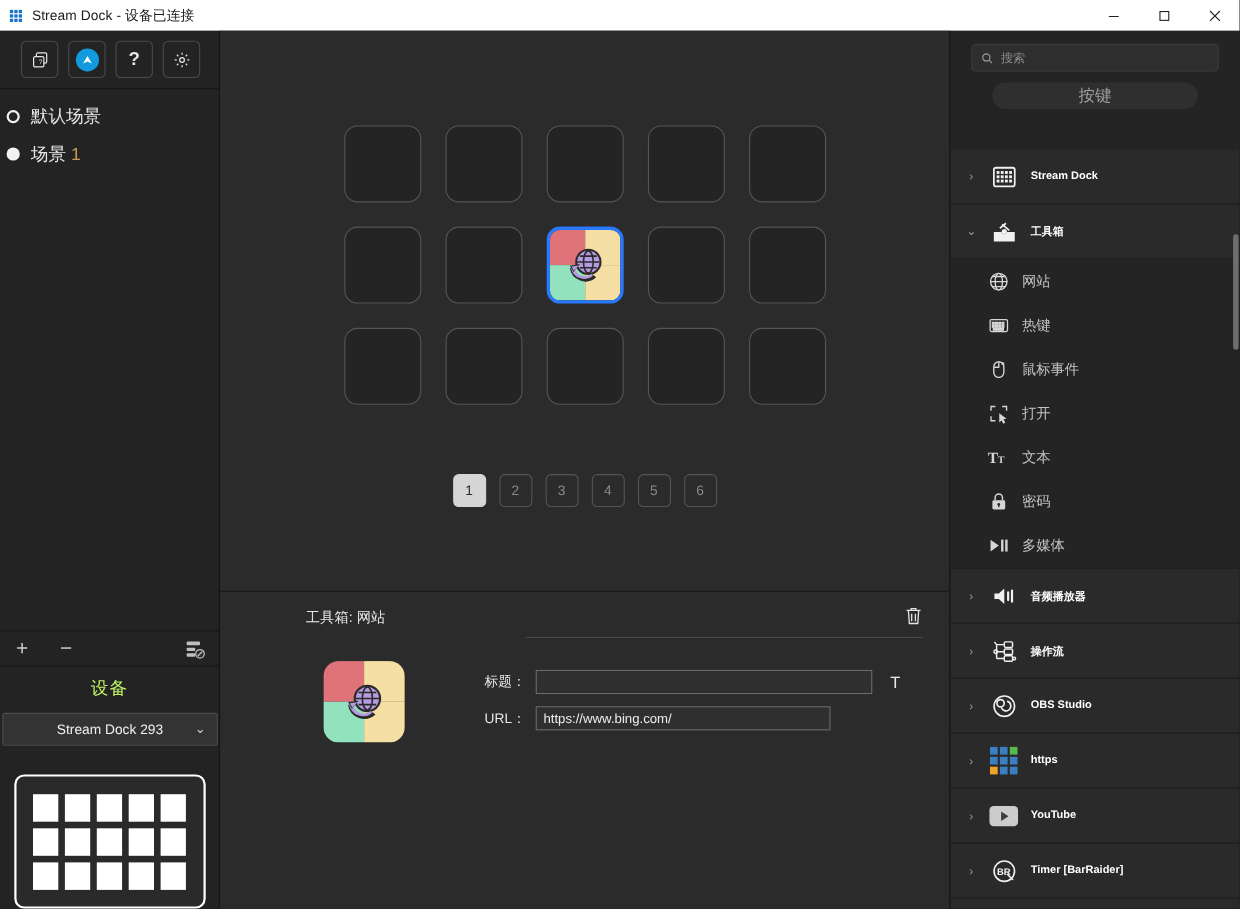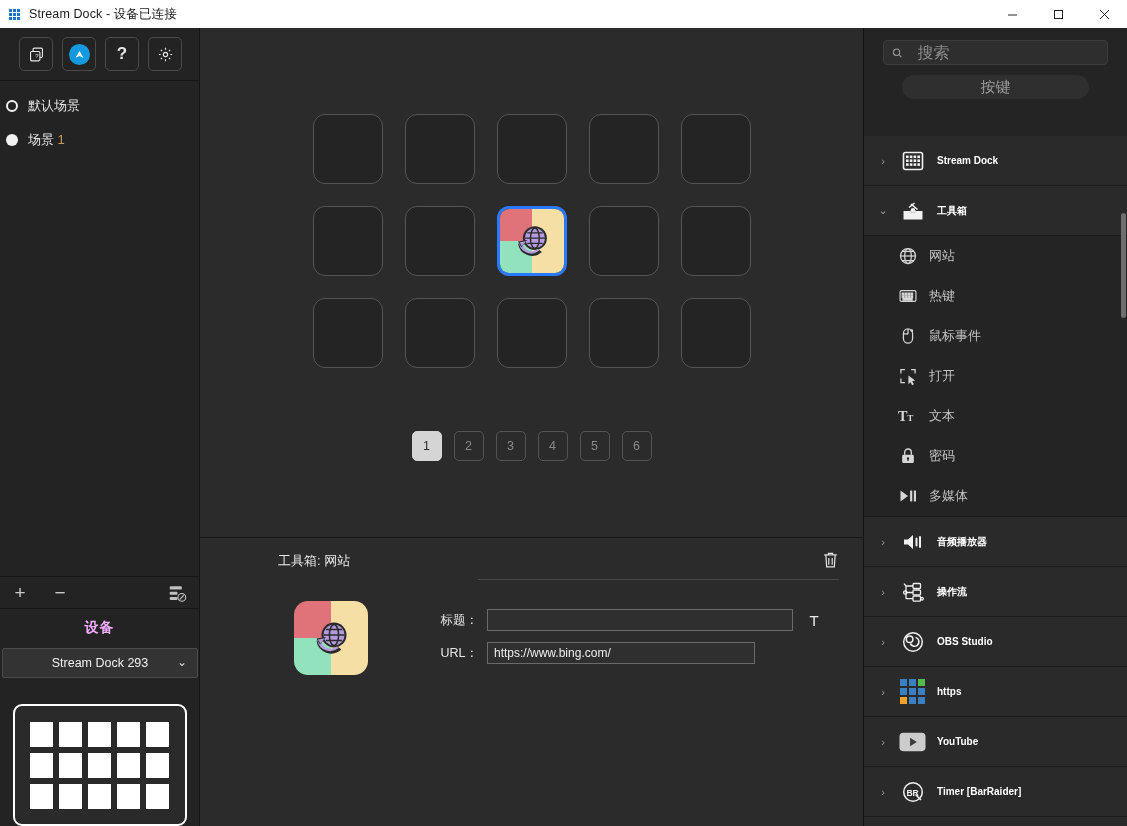--- a/index.html
+++ b/index.html
@@ -58,21 +58,21 @@
   }
   .blue-circle {
     width: 21px; height: 21px; border-radius: 50%;
     background: #139ade; display: flex; align-items: center; justify-content: center;
   }
 
   
   #scene-list { padding-top: 8px; flex: 0 0 auto; }
   .scene-item {
     height: 34px; display: flex; align-items: center;
-    padding-left: 6px; gap: 10px; color: #e4e4e4; font-size: 13px;
+    padding-left: 6px; gap: 10px; color: #e4e4e4; font-size: 16px;
   }
   .radio-ring {
     width: 12px; height: 12px; border-radius: 50%;
     border: 2px solid #f2f2f2; background: transparent; flex: 0 0 auto;
   }
   .radio-dot {
     width: 12px; height: 12px; border-radius: 50%;
     background: #f2f2f2; flex: 0 0 auto;
   }
   .scene-label .num { color: #c89a5a; }
@@ -81,21 +81,21 @@
 
   #scene-actions {
     height: 33px; border-top: 1px solid #161616; border-bottom: 1px solid #161616;
     display: flex; align-items: center; position: relative; padding-left: 10px; gap: 20px;
   }
   .sa-btn { color: #c9c9c9; font-size: 19px; line-height: 1; width: 20px; text-align: center; }
   #settings-list-icon { position: absolute; right: 12px; top: 7px; }
 
   
   #device-block { padding-top: 10px; }
-  #device-title { text-align: center; color: #f0abfc; font-size: 14px; font-weight: bold; letter-spacing: 1px; }
+  #device-title { text-align: center; color: #bef264; font-size: 16px; font-weight: normal; letter-spacing: 1px; }
   #device-select {
     margin: 11px 2px 0 2px; height: 30px; width: 196px;
     background: #333333; border: 1px solid #4a4a4a; border-radius: 2px;
     display: flex; align-items: center; justify-content: center; position: relative;
     color: #efefef; font-size: 12.5px;
   }
   #device-select .chev { position: absolute; right: 10px; top: 6px; color: #d8d8d8; font-size: 12px; }
 
   #device-preview {
     margin: 26px auto 0 auto;
@@ -178,22 +178,22 @@
     width: 264px; height: 798px; background: #242424;
     border-left: 1px solid #141414;
     position: relative; overflow: hidden;
   }
   #search-wrap { padding: 12px 19px 0 19px; }
   #search-box {
     height: 25px; background: #2e2e2e; border: 1px solid #3c3c3c; border-radius: 4px;
     display: flex; align-items: center; padding: 0 8px; gap: 7px;
   }
   #search-input {
-    background: transparent; border: 0; outline: none; color: #dcdcdc; font-size: 16px;
-    width: 100%; font-family: "Liberation Sans", sans-serif; margin-left: 8px;
+    background: transparent; border: 0; outline: none; color: #dcdcdc; font-size: 11px;
+    width: 100%; font-family: "Liberation Sans", sans-serif;
   }
   #search-input::placeholder { color: #8c8c8c; }
   #tab-keys {
     margin: 10px 19px 0 19px; height: 24px; border-radius: 12px;
     background: #2f2f2f; display: flex; align-items: center; justify-content: center;
     color: #9e9e9e; font-size: 15px;
   }
 
   #cat-scroll { position: absolute; top: 108px; left: 0; right: 0; bottom: 0; overflow: hidden; }
   .cat {

